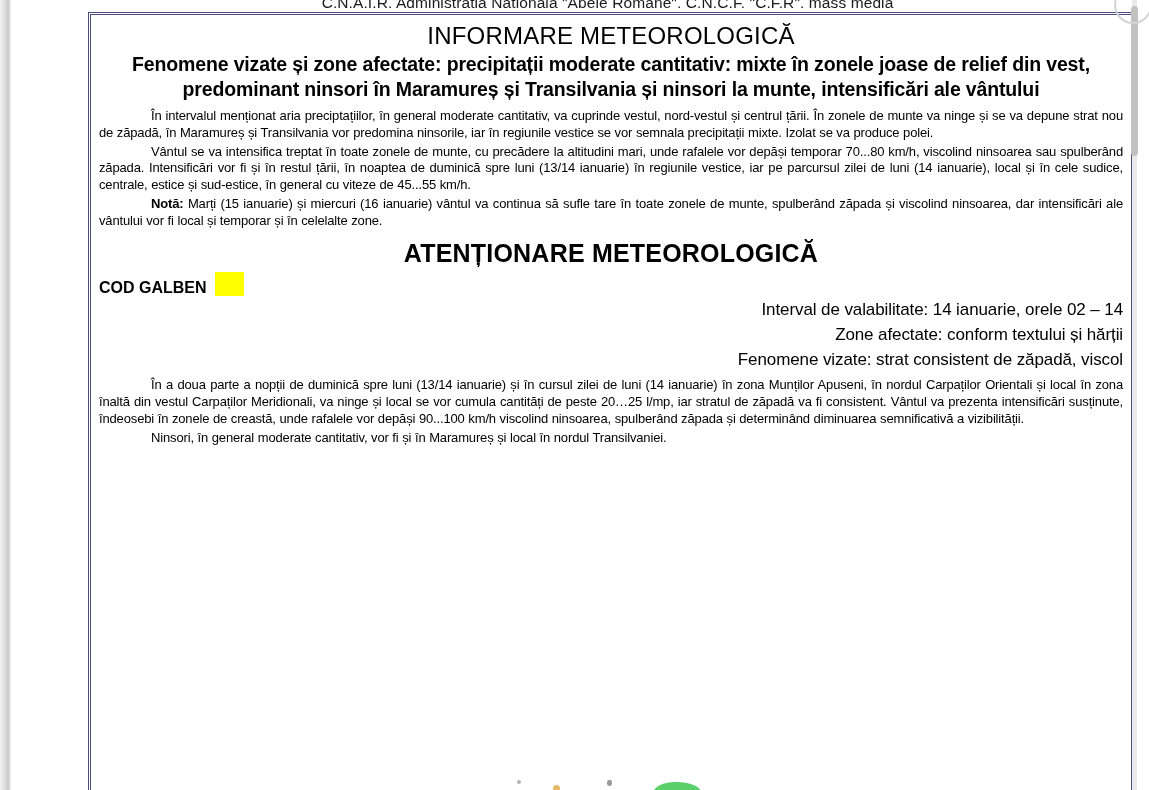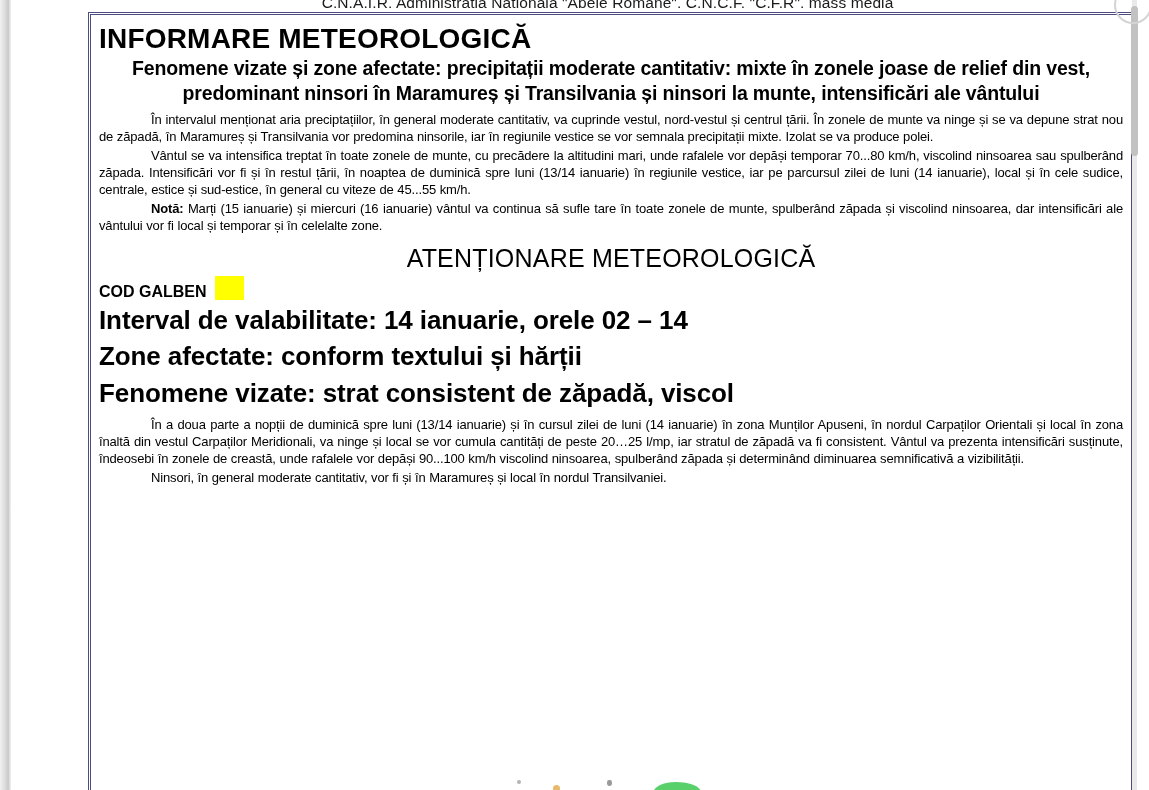--- a/index.html
+++ b/index.html
@@ -85,22 +85,23 @@
     border-left: 3px double #4d4d80;
     border-right: 3px double #4d4d80;
     border-top: 3px double #4d4d80;
     box-sizing: border-box;
     background: #ffffff;
     padding: 4px 8px 0 8px;
     overflow: hidden;
   }
 
   .title-1 {
-    font-size: 28px;
-    font-weight: bold;
+    text-align: center;
+    font-size: 24px;
+    font-weight: normal;
     letter-spacing: .2px;
     margin: 4px 0 2px 0;
     line-height: 1.12;
   }
   .subtitle {
     text-align: center;
     font-size: 19.5px;
     font-weight: bold;
     line-height: 1.28;
     margin: 0;
@@ -125,21 +126,21 @@
     letter-spacing: -.15px;
     word-spacing: .2px;
     hyphens: none;
   }
   .body-par.tight { margin-top: 2px; }
   .body-par b { font-weight: bold; }
 
   .title-2 {
     text-align: center;
     font-size: 25px;
-    font-weight: normal;
+    font-weight: bold;
     margin: 10px 0 0 0;
     letter-spacing: .2px;
     line-height: 1.1;
   }
   .code-line {
     text-align: left;
     font-size: 16px;
     font-weight: bold;
     margin: 4px 0 0 0;
     line-height: 1.1;
@@ -148,23 +149,23 @@
   .swatch {
     display: inline-block;
     width: 29px;
     height: 24px;
     vertical-align: -3px;
     margin-left: 8px;
     background: #ffff00;
   }
 
   .center-line {
-    text-align: left;
-    font-size: 26px;
-    font-weight: bold;
+    text-align: right;
+    font-size: 17px;
+    font-weight: normal;
     line-height: 1.3;
     margin: 3px 0 0 0;
     letter-spacing: -.1px;
   }
 
   
   #map-fragment {
     position: absolute;
     left: 0; top: 780px;
     width: 1121px; height: 10px;

